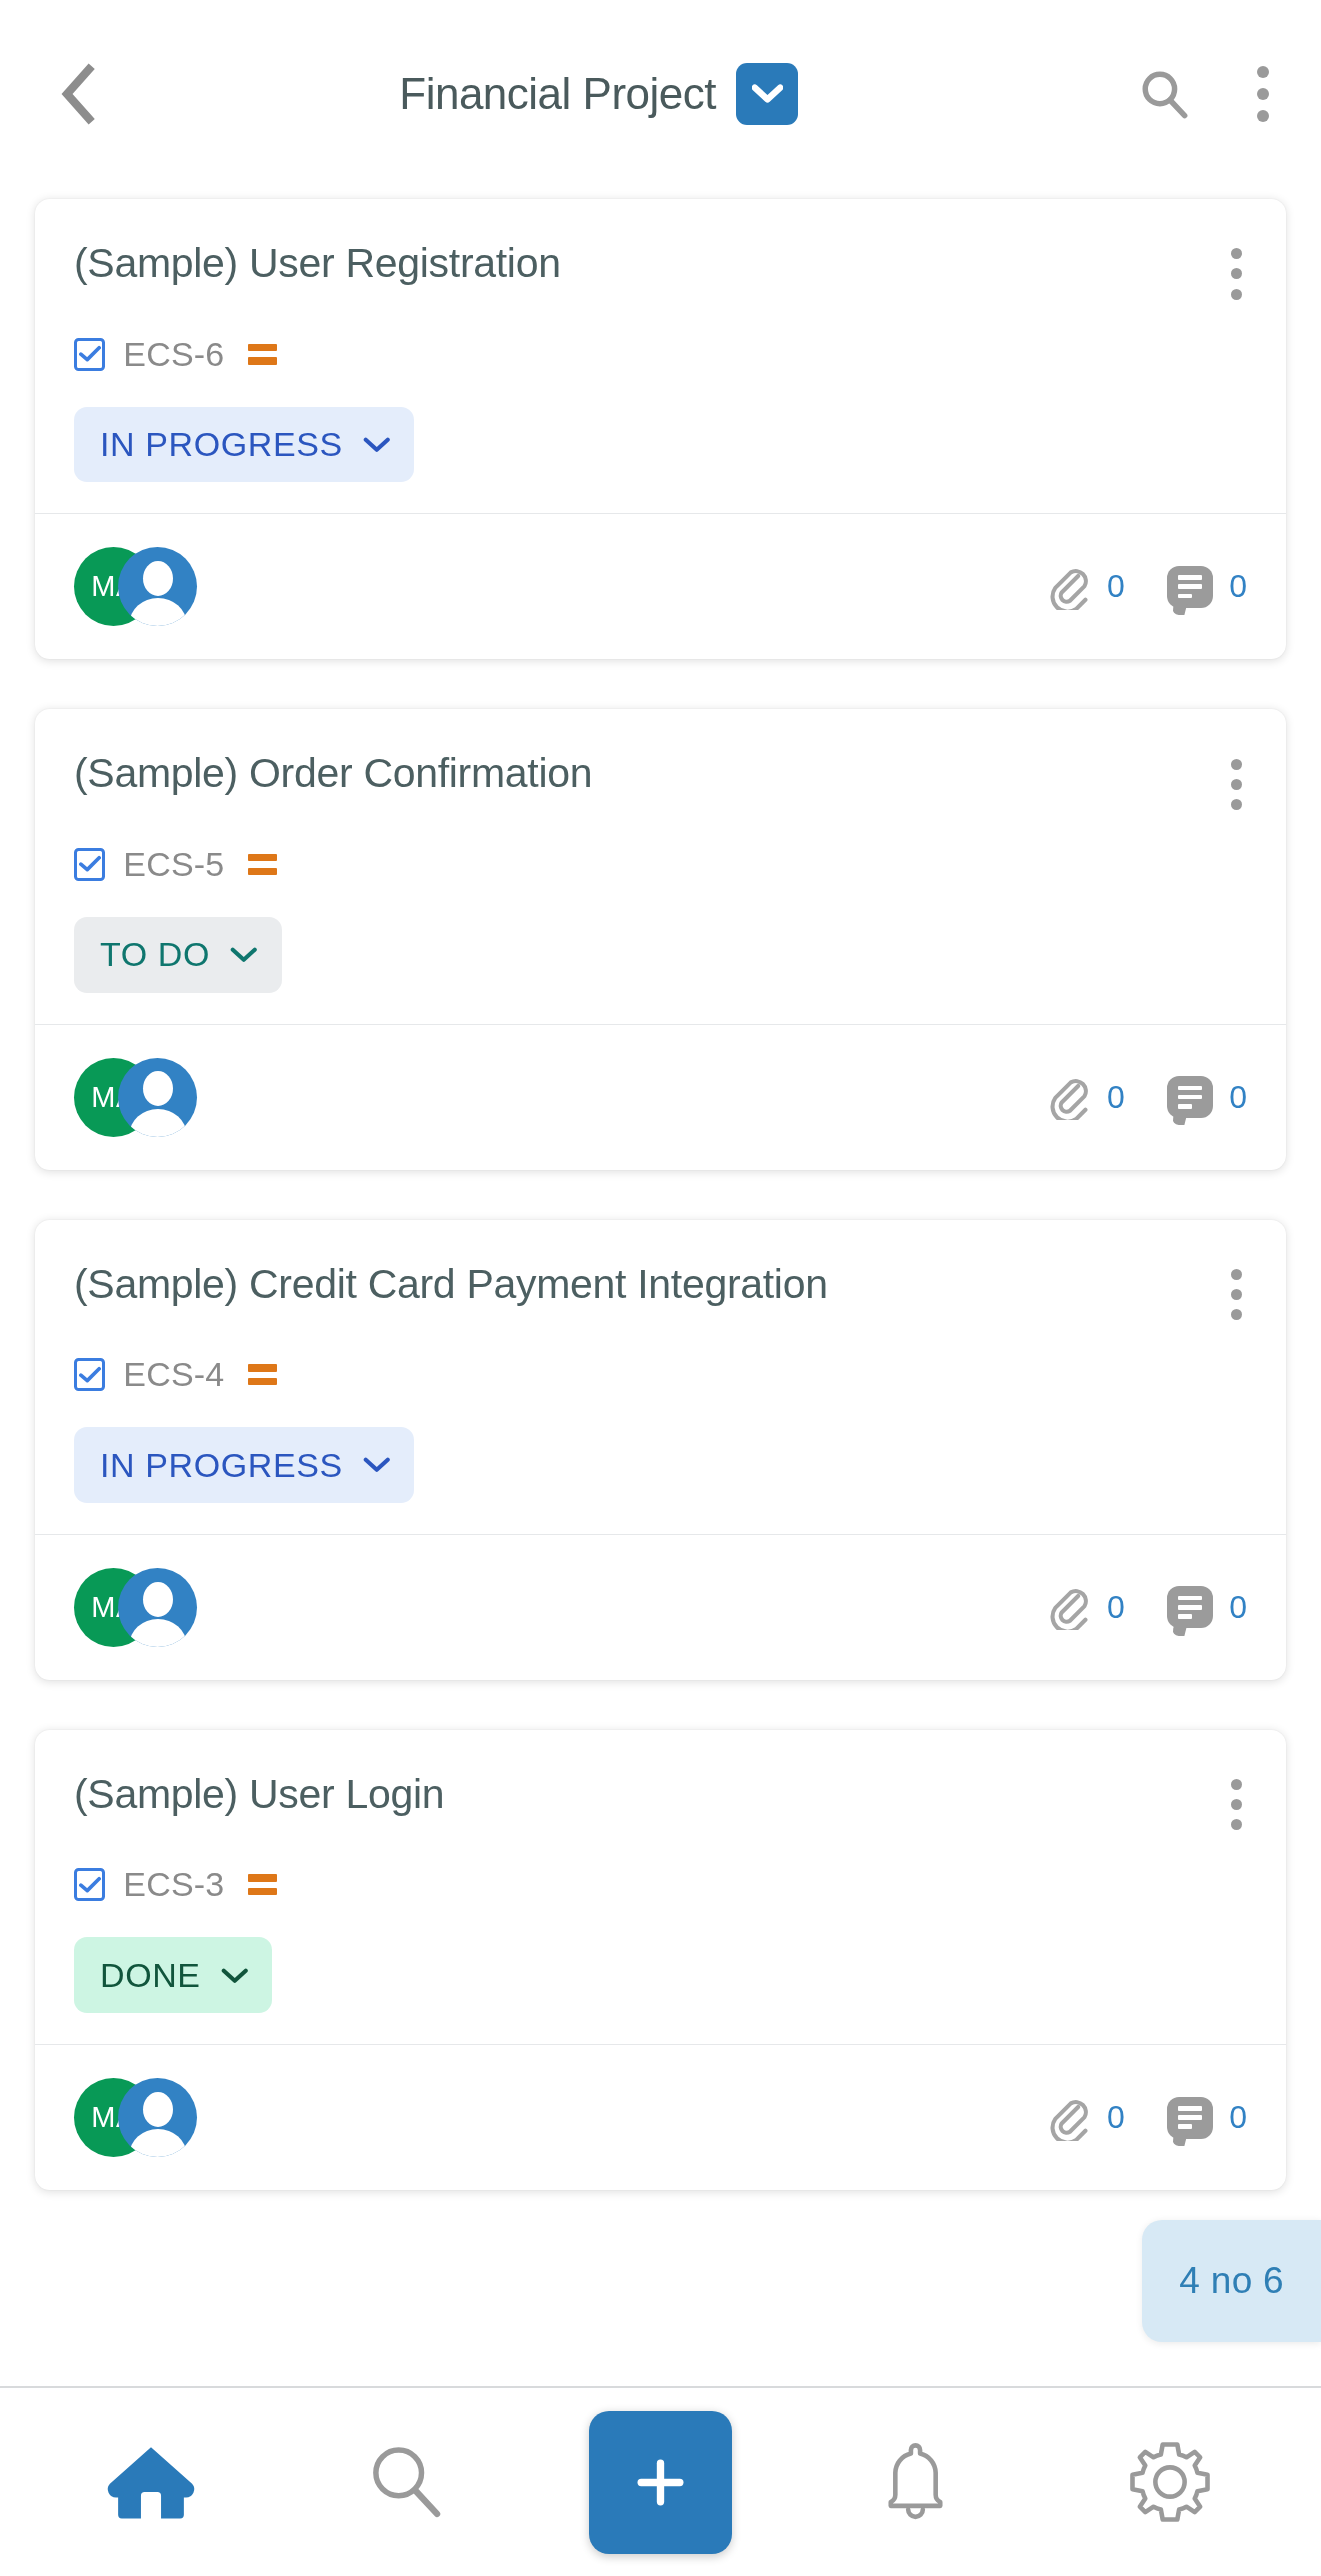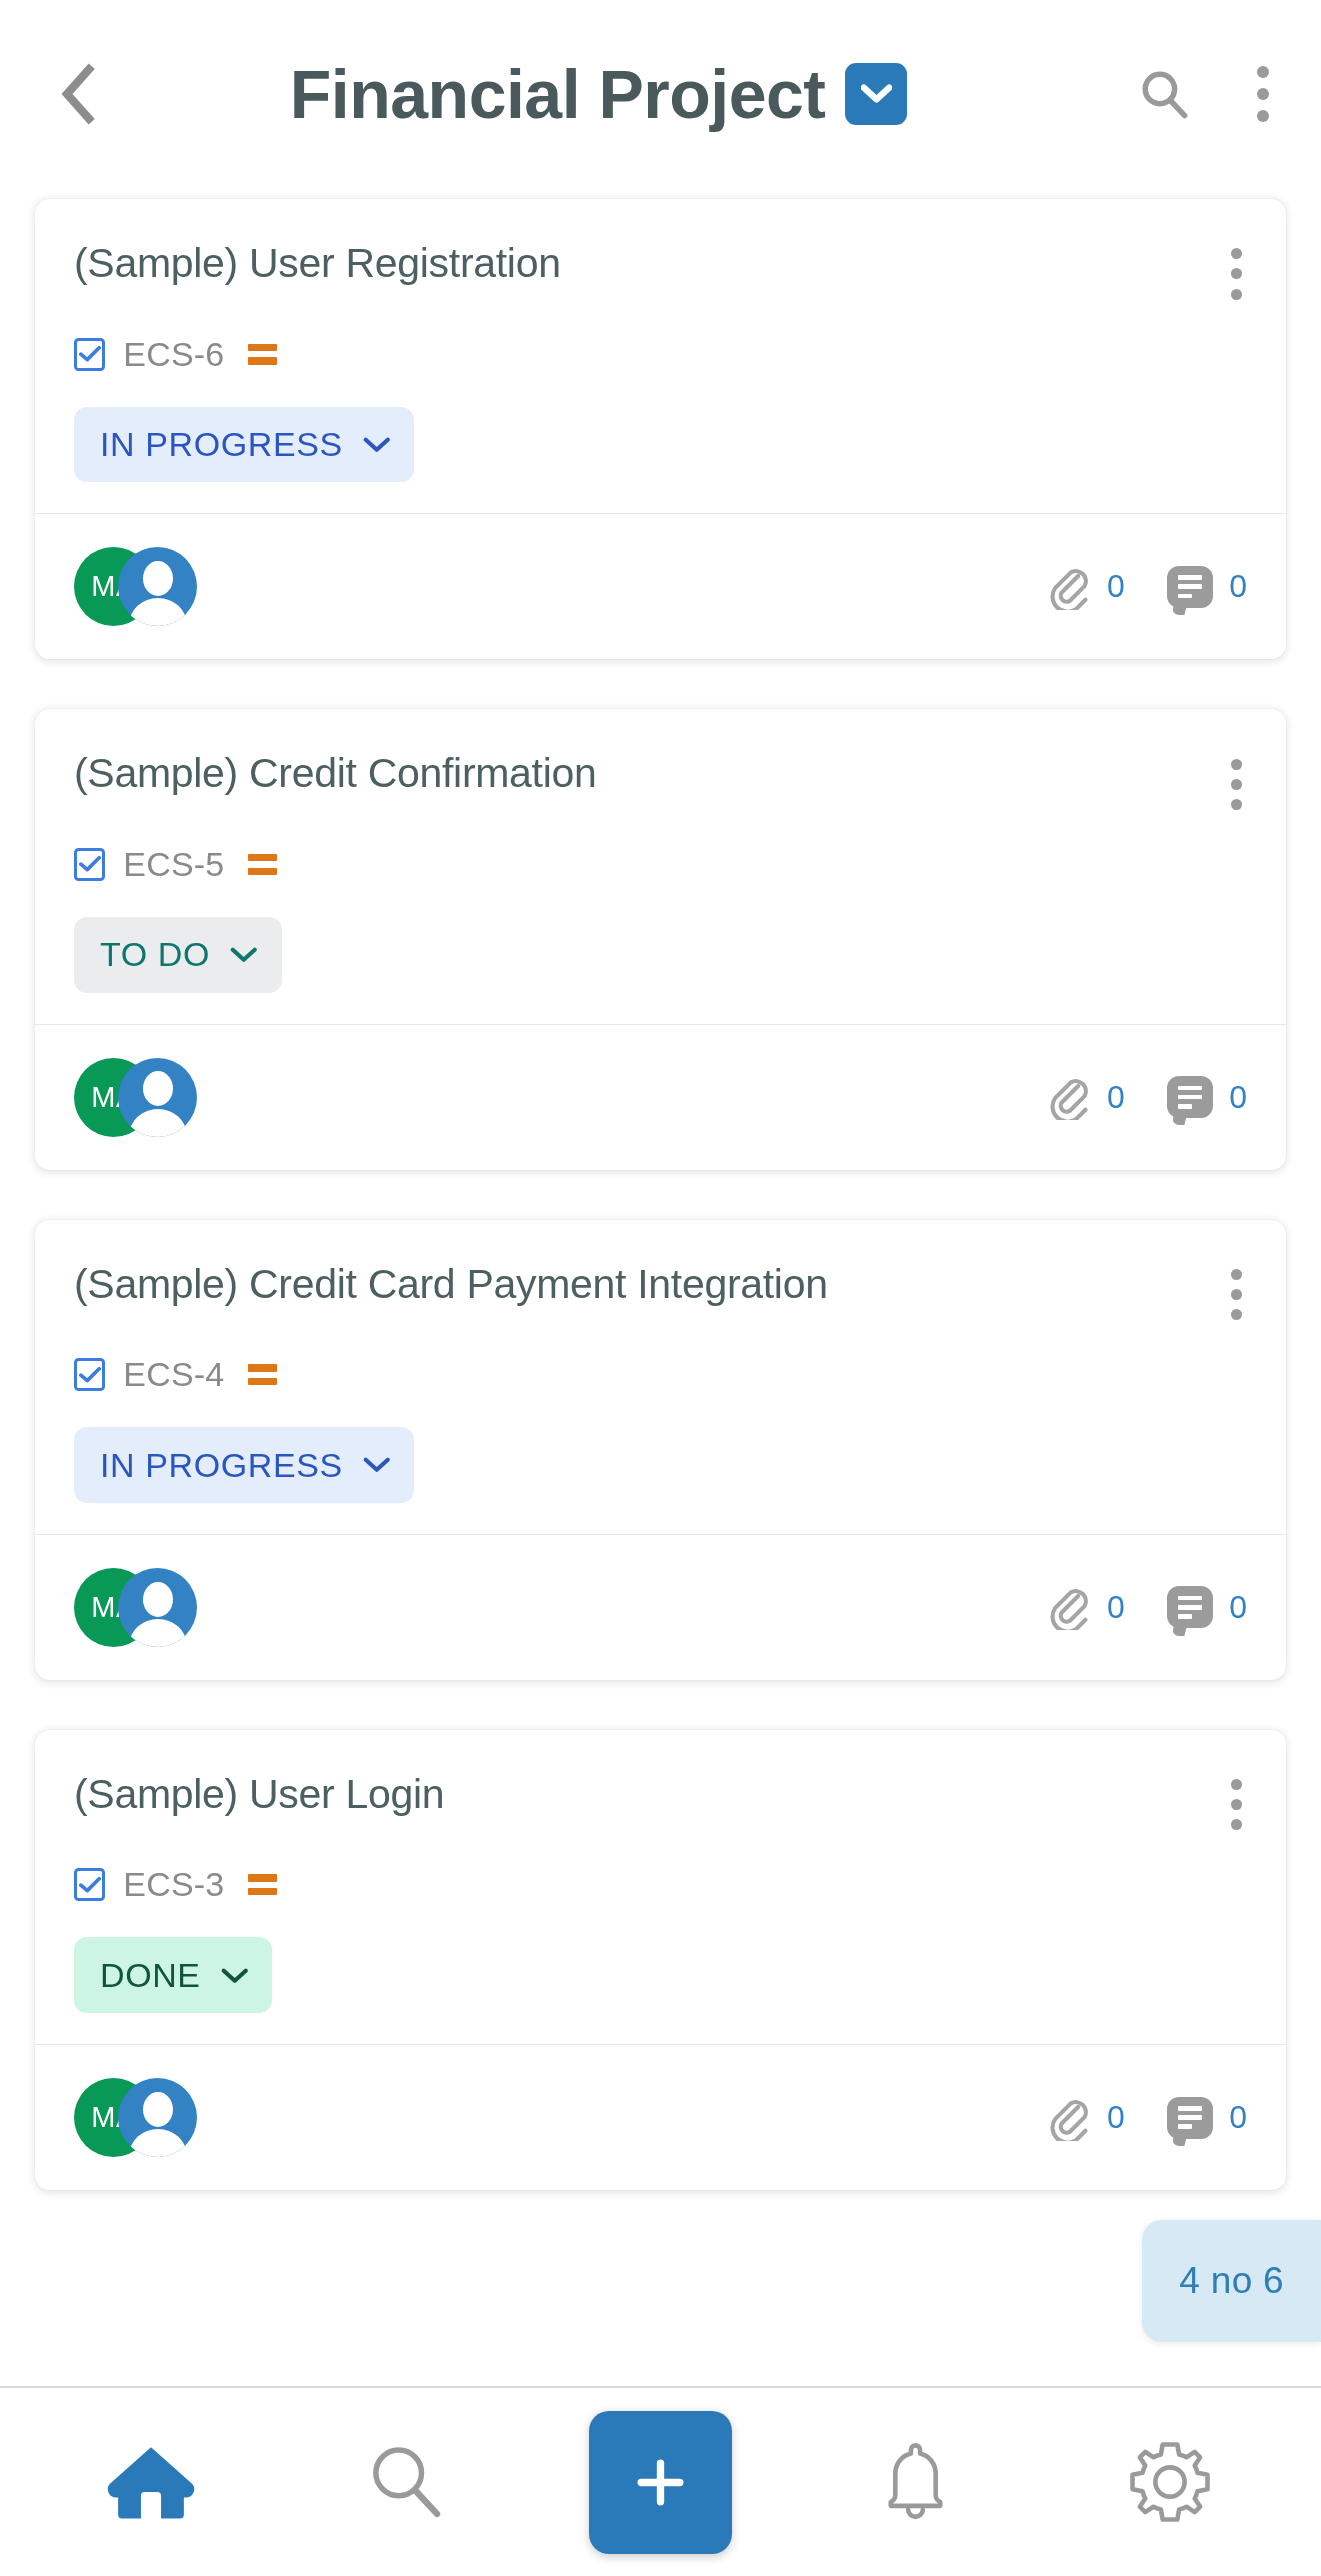--- a/index.html
+++ b/index.html
@@ -44,22 +44,22 @@
   .title-wrap {
     flex: 1 1 auto;
     display: flex;
     align-items: center;
     justify-content: center;
     gap: 20px;
     margin-left: -9.2px;
   }
 
   .page-title {
-    font-size: 68px;
-    font-weight: 700;
+    font-size: 44px;
+    font-weight: 400;
     color: #4a5a5c;
     letter-spacing: -0.5px;
     white-space: nowrap;
   }
 
   .title-chevron {
     width: 62px;
     height: 62px;
     background: #2a7ab9;
     border-radius: 11px;
@@ -453,21 +453,21 @@
             </div>
             <span class="counter-num">0</span>
           </div>
         </div>
       </div>
     </div>
 
     <div class="card">
       <div class="card-body">
         <div class="card-title-row">
-          <div class="card-title">(Sample) Credit Confirmation</div>
+          <div class="card-title">(Sample) Order Confirmation</div>
           <div class="card-kebab">
             <span></span>
             <span></span>
             <span></span>
           </div>
         </div>
         <div class="meta-row">
           <div class="checkbox">
             <svg width="22" height="18.3" viewBox="0 0 24 20">
               <path d="M2 10 L9 16 L22 3" fill="none" stroke="#3b7de0" stroke-width="4" stroke-linecap="round" stroke-linejoin="round"></path>

